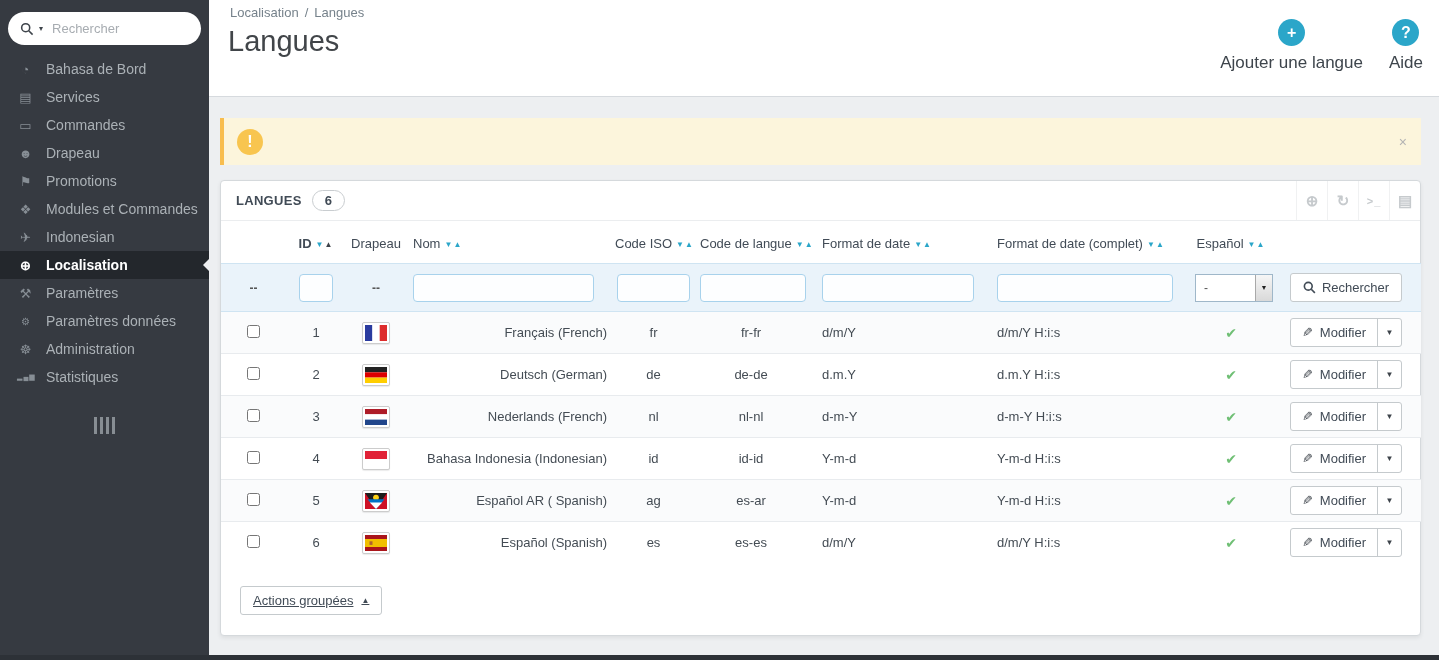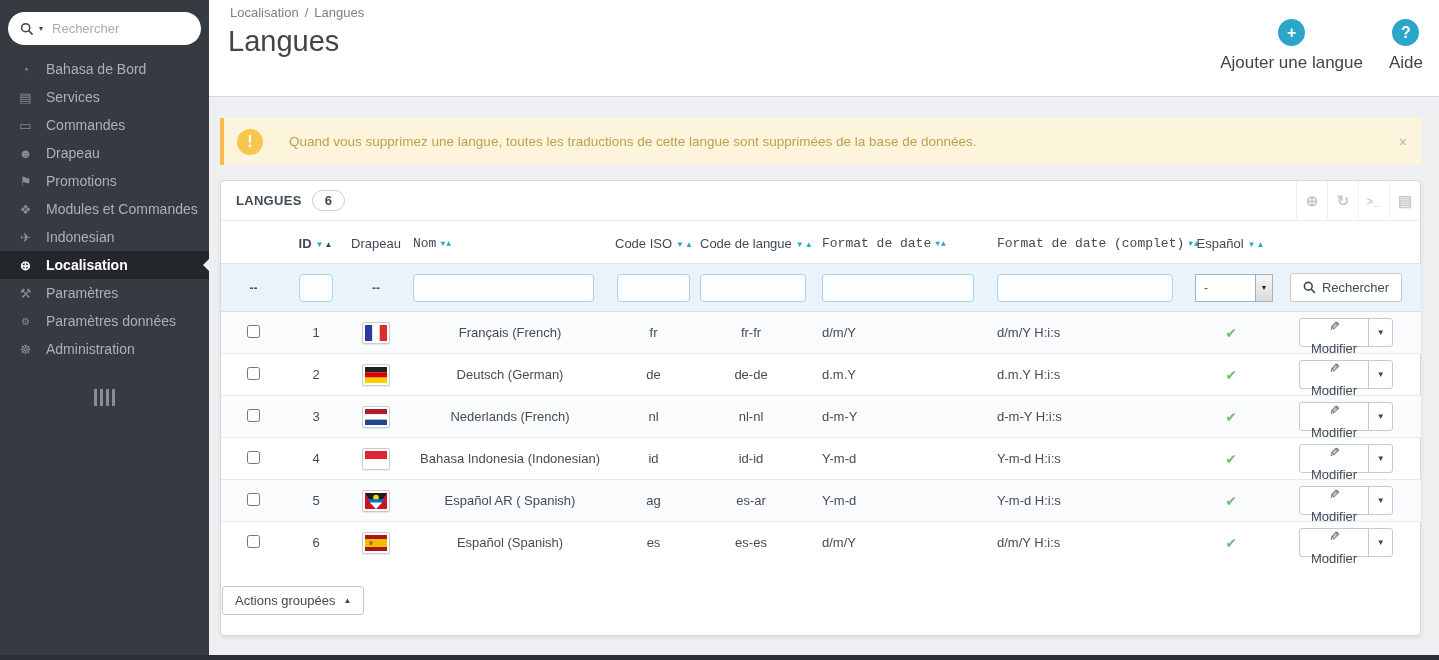--- a/index.html
+++ b/index.html
@@ -48,49 +48,49 @@
   .count-badge { margin-left:10px; border:1px solid #c9cdd0; border-radius:11px; padding:2px 12px; font-weight:bold; font-size:13px; color:#414b56; background:#fff; }
   .panel-toolbar { margin-left:auto; display:flex; height:100%; }
   .ticon { width:31px; display:flex; align-items:center; justify-content:center; color:#c6cacd; border-left:1px solid #f0f1f2; font-size:15px; cursor:pointer; font-weight:bold; }
   .ticon.term { font-size:11px; letter-spacing:1px; }
 
   table.lang-table { width:100%; border-collapse:collapse; font-size:13px; color:#444c54; table-layout:fixed; }
   .c1{width:65px} .c2{width:60px} .c3{width:60px} .c4{width:205px} .c5{width:85px}
   .c6{width:110px} .c7{width:175px} .c8{width:210px} .c9{width:80px} .c10{width:150px}
 
   tr.sort-row th { padding:15px 4px 12px 4px; font-weight:400; color:#414b56; text-align:center; font-size:13px; white-space:nowrap; }
-  tr.sort-row th.al { text-align:left; padding-left:16px;font-family:Liberation Mono, monospace; }
+  tr.sort-row th.al { text-align:left; padding-left:16px; }
   tr.sort-row th.col-id { font-weight:bold; }
   .arrows { display:inline-block; margin-left:4px; font-size:8px; letter-spacing:1px; cursor:pointer; vertical-align:1px; }
   .arr-d::before { content:"▼"; color:#2ba6c9; }
   .arr-u::before { content:"▲"; color:#2ba6c9; }
   .sorted .arr-u::before { color:#3d434a; }
 
   tr.filter-row td { background:#eaf3fa; border-top:1px solid #cfe4f2; border-bottom:1px solid #cfe4f2; padding:9px 4px; text-align:center; vertical-align:middle; }
   tr.filter-row td.al { text-align:left; padding-left:16px; }
   .dash { color:#555; font-weight:bold; font-size:12px; }
   .f-input { height:28px; border:1px solid #a8d2ec; border-radius:4px; background:#fdfeff; outline:none; padding:0 6px; font-family:inherit; font-size:13px; color:#444; }
   .fi-id{width:34px} .fi-nom{width:181px; margin-left:2px;} .fi-iso{width:73px} .fi-code{width:106px} .fi-date{width:152px} .fi-full{width:176px}
   .filter-select { display:inline-flex; width:78px; height:28px; border:1px solid #9fb7c9; background:#fff; align-items:center; cursor:pointer; }
   .filter-select .val { flex:1; text-align:left; padding-left:8px; color:#555; font-size:12px; }
   .select-btn { width:17px; height:100%; background:linear-gradient(#f6f6f6,#d9d9d9); border-left:1px solid #a9a9a9; display:flex; align-items:center; justify-content:center; font-size:7px; color:#222; }
   .btn { display:inline-flex; align-items:center; gap:6px; border:1px solid #c5cacd; border-radius:3px; background:#fff; padding:0 12px; height:29px; font-size:13px; color:#414b56; cursor:pointer; font-family:inherit; }
 
   tr.data-row td { border-top:1px solid #e8ebee; padding:6px 4px; height:39px; text-align:center; vertical-align:middle; }
   tr.data-row:nth-child(odd) td { background:#fafbfc; }
   tr.data-row td.al { text-align:left; padding-left:16px; }
-  tr.data-row td.name-cell { text-align:center; padding-left:7px; }
+  tr.data-row td.name-cell { text-align:right; padding-left:7px; }
   .flag-box { display:inline-block; border:1px solid #ccc; border-radius:2px; background:#fff; padding:2px; line-height:0; box-shadow:0 1px 1px rgba(0,0,0,0.08); }
   .check::before { content:"✔"; color:#6fbf74; font-size:14px; }
   .btn-split { display:inline-flex; border:1px solid #c5cacd; border-radius:3px; background:#fff; height:29px; cursor:pointer; }
-  .btn-main { display:flex; align-items:center; gap:7px; padding:0 11px; font-size:13px; color:#414b56;flex-direction:column; }
+  .btn-main { display:flex; align-items:center; gap:7px; padding:0 11px; font-size:13px; color:#414b56; }
   .pencil-icon::before { content:"✎"; font-size:13px; color:#3d434a; transform:scaleX(-1); display:inline-block; }
   .btn-caret { display:flex; align-items:center; justify-content:center; width:24px; border-left:1px solid #c5cacd; font-size:8px; color:#3d434a; }
   .btn-caret::after { content:"▼"; }
-  .grouped-actions { margin:23px 0 0 1px; }
+  .grouped-actions { margin:23px 0 0 19px;text-decoration:underline; }
   .ga-caret { font-size:8px; margin-left:2px; }
   .ga-caret::after { content:"▲"; }
   .mag { stroke:#414b56; }
 
   .footer-bar { position:absolute; left:0; right:0; bottom:0; height:5px; background:#2d3137; z-index:10; }
 </style>
 </head>
 <body>
 
 <div class="sidebar">
@@ -139,20 +139,24 @@
         <span class="mi-icon">⚒</span>
         <span>Paramètres</span>
       </li>
     <li class="menu-item">
         <span class="mi-icon" style="font-size:10px">⚙</span>
         <span>Paramètres données</span>
       </li>
     <li class="menu-item">
         <span class="mi-icon">☸</span>
         <span>Administration</span>
+      </li>
+    <li class="menu-item">
+        <span class="mi-icon" style="font-size:7px;letter-spacing:1px">▂▄▆</span>
+        <span>Statistiques</span>
       </li>
   </ul>
   <div class="collapse-handle">
       <i></i>
       <i></i>
       <i></i>
       <i></i>
     </div>
 </div>
 
@@ -170,21 +174,20 @@
       <span class="circle">?</span>
       <span class="hlabel">Aide</span>
     </div>
   </div>
 </div>
 
 <div class="content">
 
   <div class="warning-banner">
     <span class="warn-icon">!</span>
-    <span class="warn-text">Quand vous supprimez une langue, toutes les traductions de cette langue sont supprimées de la base de données.</span>
     <span class="warn-close">×</span>
   </div>
 
   <div class="panel">
     <div class="panel-heading">
       <span class="panel-title">LANGUES</span>
       <span class="count-badge">6</span>
       <div class="panel-toolbar">
         <span class="ticon">⊕</span>
         <span class="ticon">↻</span>

